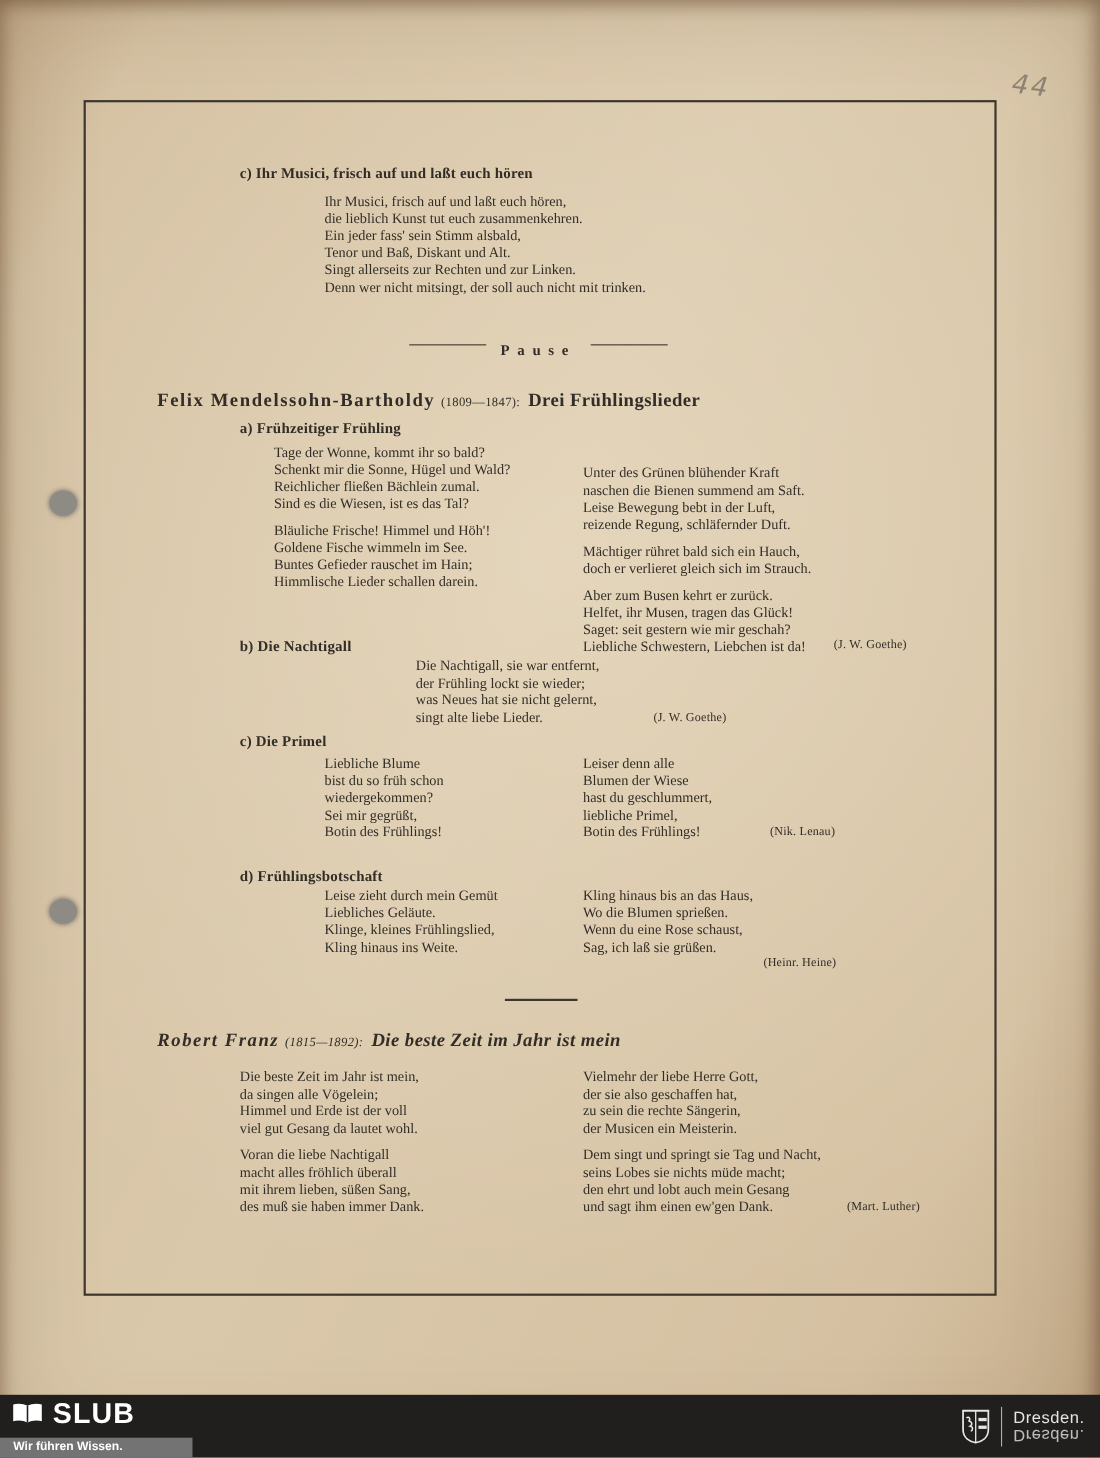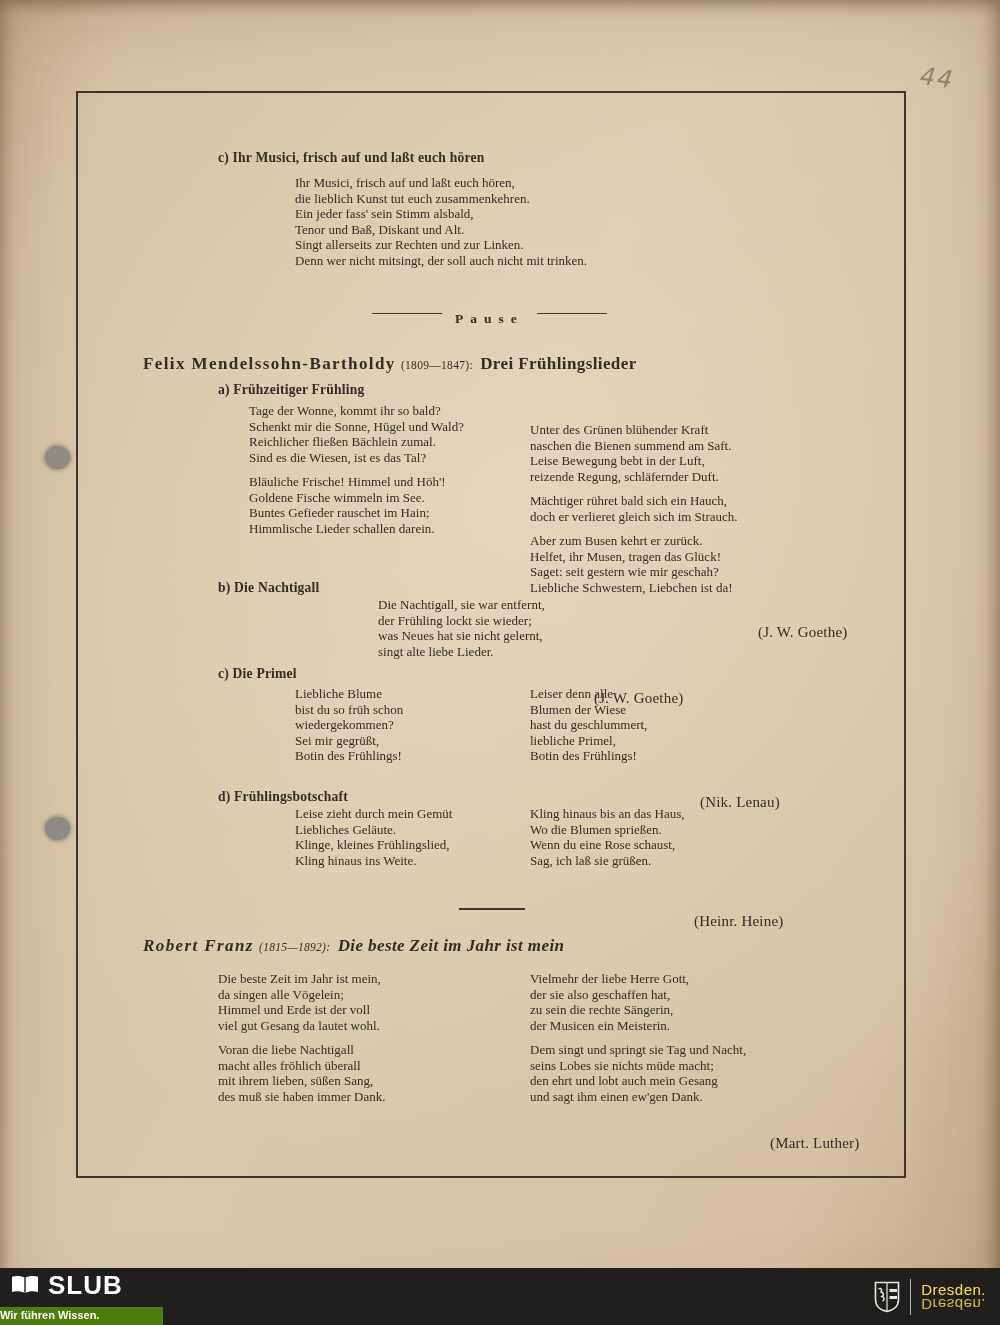--- a/index.html
+++ b/index.html
@@ -21,21 +21,21 @@
   }
   .page-border {
     position:absolute; left:76px; top:91px; width:826px; height:1083px;
     border:2px solid #3d362c;
   }
   .abs { position:absolute; }
   .poem { font-size:13px; line-height:15.5px; white-space:nowrap; }
   .poem .line { white-space:nowrap; }
   .poem .gap { height:9px; }
   .subhead { font-size:13.6px; font-weight:bold; white-space:nowrap; letter-spacing:.2px; }
-  .attr { font-size:15px; white-space:nowrap; letter-spacing:.2px;margin-top:44px; }
+  .attr { font-size:11px; white-space:nowrap; letter-spacing:.2px; }
   .composer-head { font-size:17px; font-weight:bold; white-space:nowrap; }
   .composer-head .name { letter-spacing:1.4px; }
   .composer-head .dates { font-size:11.5px; font-weight:normal; letter-spacing:.3px; padding:0 3px 0 1px; }
   .composer-head .work { letter-spacing:.4px; }
   .pause-row { display:flex; align-items:center; gap:13px; }
   .pause-line { width:70px; border-top:1.6px solid #3d362c; }
   .pause-label { font-size:13.5px; font-weight:bold; letter-spacing:7px;margin-top:12px; }
   .divider { width:66px; border-top:2px solid #3d362c; }
   .hole {
     position:absolute; left:45px; width:25px; height:23px; border-radius:50%;
@@ -48,24 +48,24 @@
   }
   
   .footer {
     position:absolute; left:0; bottom:0; width:100%; height:57px;
     background:#201f1d;
     font-family:"Liberation Sans","DejaVu Sans",sans-serif;
   }
   .slub-lockup { position:absolute; left:10px; top:4px; display:flex; align-items:center; gap:8px; color:#fff; }
   .slub-name { font-size:26px; font-weight:bold; letter-spacing:1px; line-height:1;text-align:center; }
   .slogan-bar {
-    position:absolute; left:0; bottom:0; background:#4d7c0f; color:#fff;
-    font-size:11px; font-weight:bold; padding:2px 64px 4px 0; white-space:nowrap;
-  }
-  .dresden-lockup { position:absolute; right:14px; top:0; height:100%; display:flex; align-items:center; gap:10px; color:#fde047; }
+    position:absolute; left:0; bottom:0; background:#737373; color:#fff;
+    font-size:11px; font-weight:bold; padding:2px 64px 4px 12px; white-space:nowrap;
+  }
+  .dresden-lockup { position:absolute; right:14px; top:0; height:100%; display:flex; align-items:center; gap:10px; color:#e5e5e5; }
   .v-divider { width:1px; height:36px; background:rgba(255,255,255,.65); }
   .city-stack { display:flex; flex-direction:column; line-height:15px; font-size:15px; letter-spacing:.5px; }
   .city-reflection { transform:scaleY(-1); opacity:.8; }
 </style>
 </head>
 <body>
 
 <div class="scan">
   <div class="paper"></div>
 

